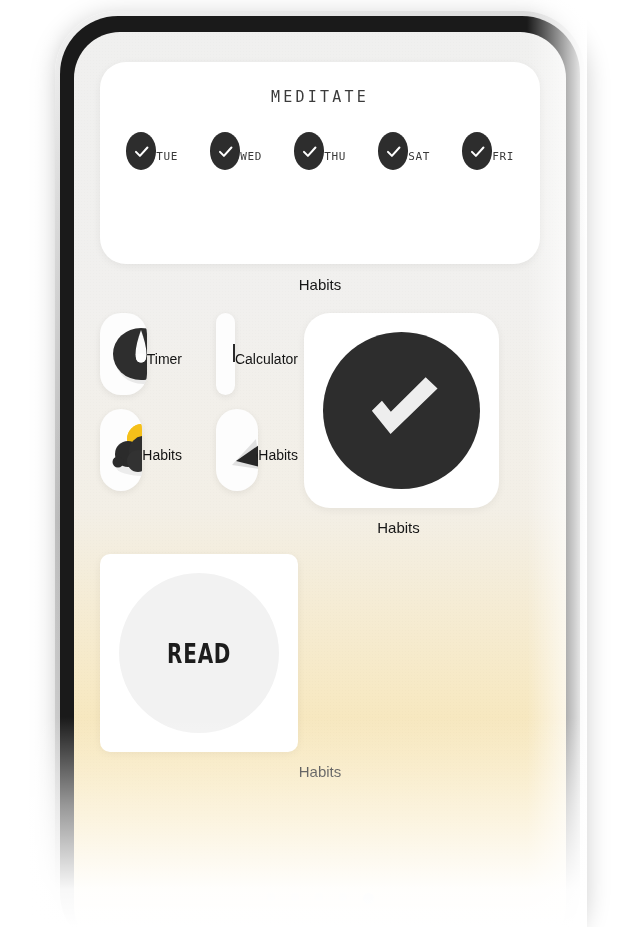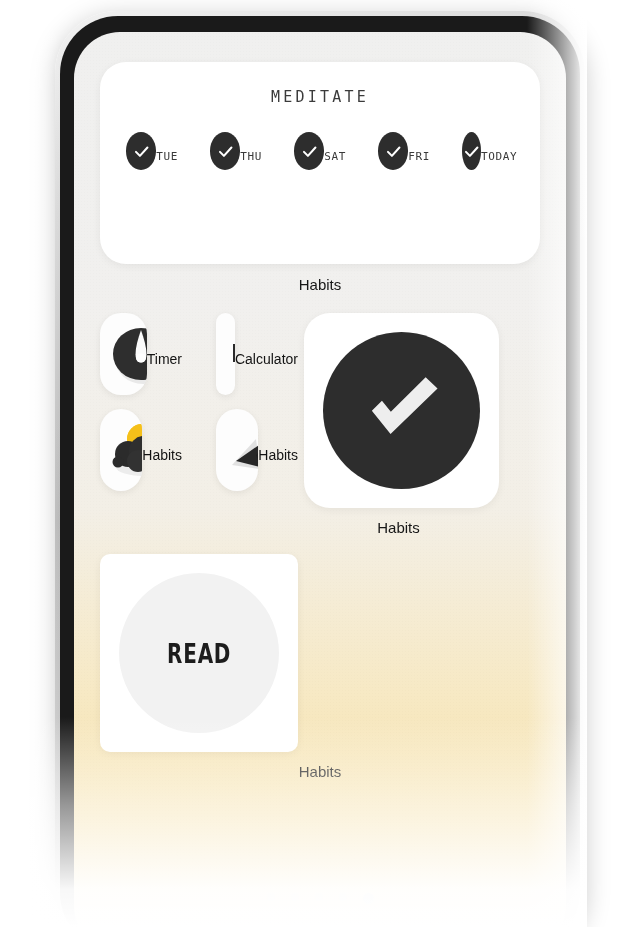--- a/index.html
+++ b/index.html
@@ -236,20 +236,29 @@
           <div class="day-col">
             <div class="day-dot">
               <svg width="19" height="19" viewBox="0 0 24 24" fill="none">
                   <path d="M5 12.5 L10 17.5 L19.5 7" stroke="#fff" stroke-width="2.6" stroke-linecap="round" stroke-linejoin="round"></path>
                 </svg>
             </div>
             <div class="day-label">TUE</div>
             <div class="u-spacer"></div>
           </div>
 
+          <div class="day-col">
+            <div class="day-dot">
+              <svg width="19" height="19" viewBox="0 0 24 24" fill="none">
+                  <path d="M5 12.5 L10 17.5 L19.5 7" stroke="#fff" stroke-width="2.6" stroke-linecap="round" stroke-linejoin="round"></path>
+                </svg>
+            </div>
+            <div class="day-label">WED</div>
+            <div class="u-spacer"></div>
+          </div>
 
           <div class="day-col">
             <div class="day-dot">
               <svg width="19" height="19" viewBox="0 0 24 24" fill="none">
                   <path d="M5 12.5 L10 17.5 L19.5 7" stroke="#fff" stroke-width="2.6" stroke-linecap="round" stroke-linejoin="round"></path>
                 </svg>
             </div>
             <div class="day-label">THU</div>
             <div class="u-spacer"></div>
           </div>
@@ -268,29 +277,20 @@
             <div class="day-dot">
               <svg width="19" height="19" viewBox="0 0 24 24" fill="none">
                   <path d="M5 12.5 L10 17.5 L19.5 7" stroke="#fff" stroke-width="2.6" stroke-linecap="round" stroke-linejoin="round"></path>
                 </svg>
             </div>
             <div class="day-label">FRI</div>
             <div class="u-spacer"></div>
           </div>
 
 
-          <div class="day-col">
-            <div class="day-dot">
-              <svg width="19" height="19" viewBox="0 0 24 24" fill="none">
-                  <path d="M5 12.5 L10 17.5 L19.5 7" stroke="#fff" stroke-width="2.6" stroke-linecap="round" stroke-linejoin="round"></path>
-                </svg>
-            </div>
-            <div class="day-label">TODAY</div>
-            <div class="today-underline"></div>
-          </div>
 
         </div>
       </div>
       <div class="widget-caption">Habits</div>
 
       <div class="grid-area">
         <div class="row">
 
           <div class="left-stack">
 

